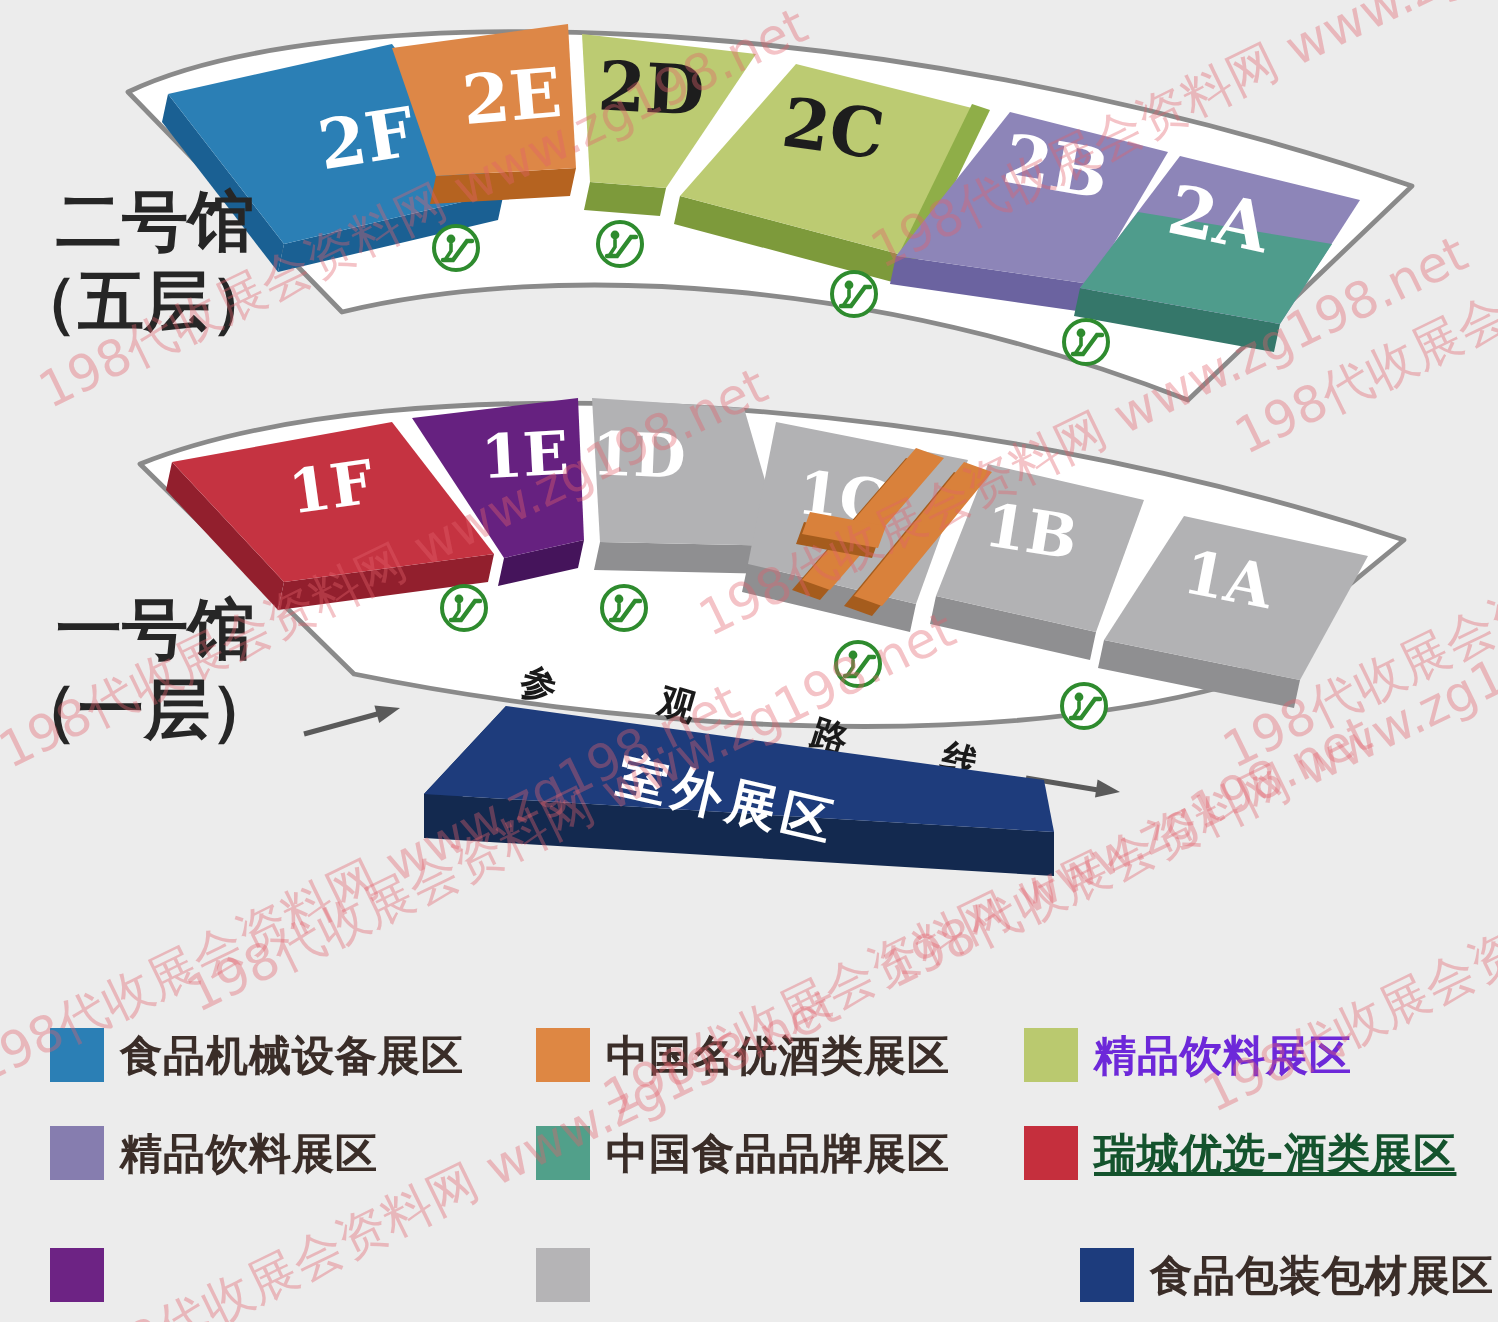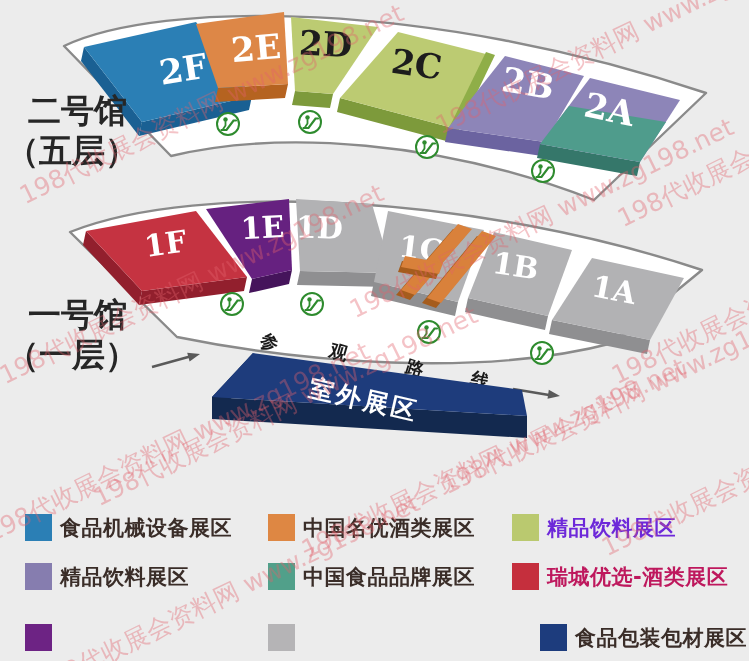--- a/index.html
+++ b/index.html
@@ -184,21 +184,21 @@
   <div class="litem" style="left:25px;top:65px">
     <span class="swatch" style="background-color: rgb(134, 125, 175);"></span>
     <span class="llabel" style="color: rgb(58, 45, 40);">精品饮料展区</span>
   </div>
   <div class="litem" style="left:268px;top:65px">
     <span class="swatch" style="background-color: rgb(81, 160, 138);"></span>
     <span class="llabel" style="color: rgb(58, 45, 40);">中国食品品牌展区</span>
   </div>
   <div class="litem" style="left:512px;top:65px">
     <span class="swatch" style="background-color: rgb(197, 47, 61);"></span>
-    <span class="llabel" style="color: #be185d;">瑞城优选-酒类展区</span>
+    <span class="llabel" style="color: #14532d; text-decoration: underline;">瑞城优选-酒类展区</span>
   </div>
   <div class="litem" style="left:25px;top:126px">
     <span class="swatch" style="background-color: rgb(109, 35, 132);"></span>
   </div>
   <div class="litem" style="left:268px;top:126px">
     <span class="swatch" style="background-color: rgb(181, 180, 182);"></span>
   </div>
   <div class="litem" style="left:540px;top:126px">
     <span class="swatch" style="background-color: rgb(29, 60, 125);"></span>
     <span class="llabel" style="color: rgb(58, 45, 40);">食品包装包材展区</span>

